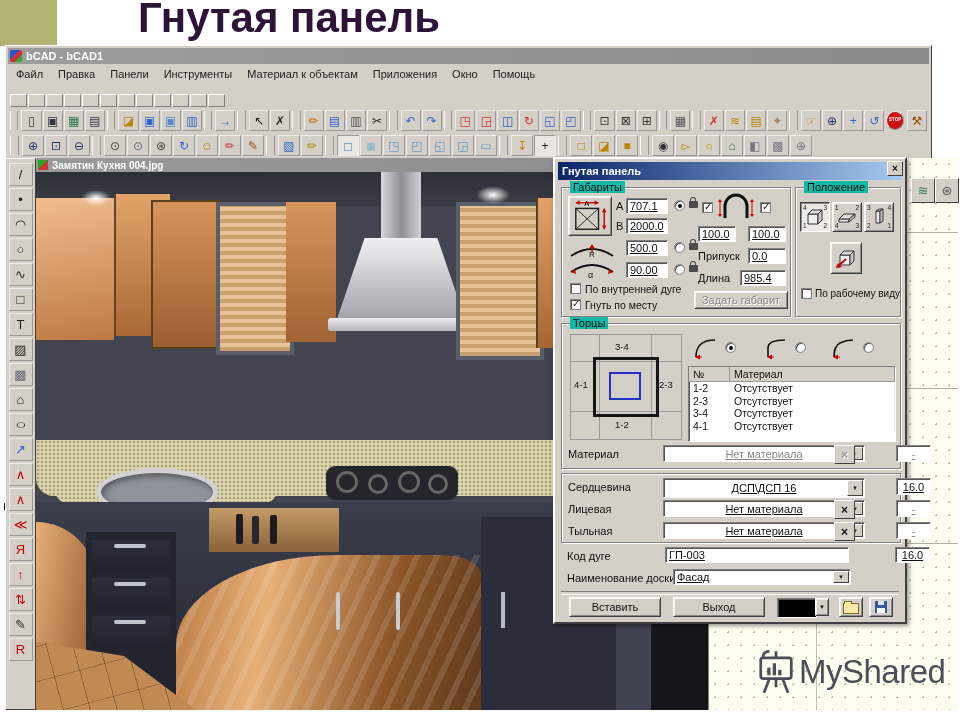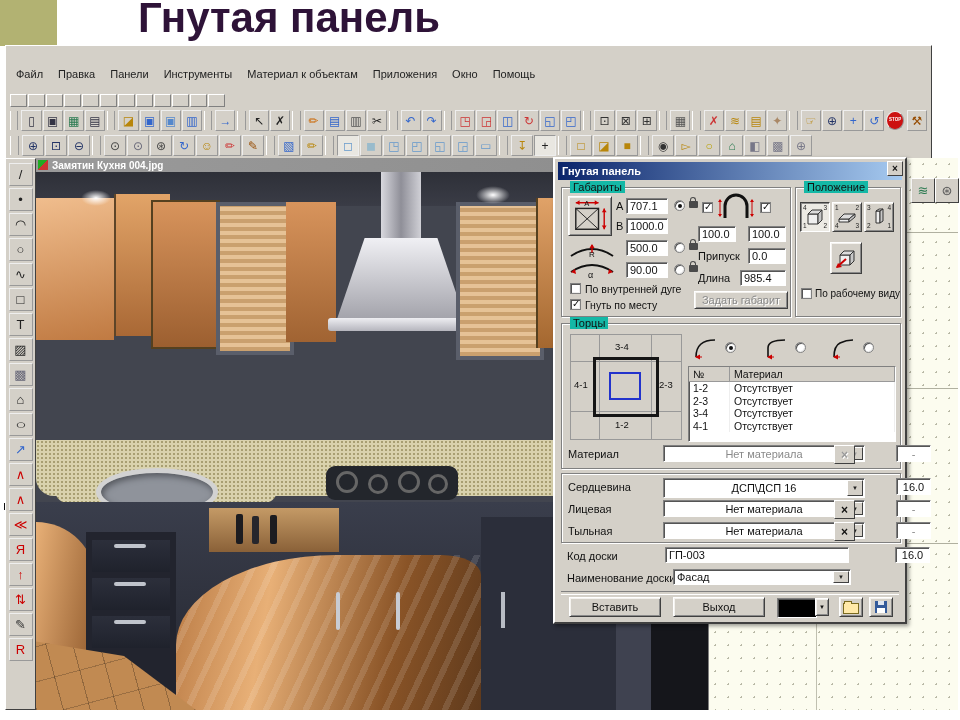--- a/index.html
+++ b/index.html
@@ -62,21 +62,21 @@
   .dlg-title{position:absolute;left:3px;top:3px;width:344px;height:18px;box-sizing:border-box;
              background:linear-gradient(90deg,var(--dlgfrom,#0a246a),var(--dlgto,#a6caf0));
              color:#fff;font-weight:700;display:flex;align-items:center;padding-left:4px;}
   .dlg-close{position:absolute;right:2px;top:2px;width:14px;height:13px;background:#d4d0c8;color:#111;
              border:1px solid;border-color:#fff #404040 #404040 #fff;display:flex;align-items:center;justify-content:center;
              font-size:10px;font-weight:700;line-height:1;}
   .group{position:absolute;border:1px solid #808080;box-shadow:inset 1px 1px 0 #fff, 1px 1px 0 #fff;}
   .legend{position:absolute;top:-7px;left:8px;background:#14b8a6;padding:0 3px;font-size:11px;}
   .field{position:absolute;background:#fff;border:1px solid;border-color:#808080 #fff #fff #808080;
          box-shadow:inset 1px 1px 0 #555;font-size:11px;display:flex;align-items:center;
-         padding:6px 3px;box-sizing:border-box;height:16px;}
+         padding:6px 3px;box-sizing:border-box;height:16px;text-decoration:underline;}
   .field.center{justify-content:center;margin-left:37px;}
   .field.gray{background:#ffffff;}
   .field.dim{color:#8a8a8a;}
   .combo-arrow{position:absolute;right:1px;top:1px;bottom:1px;width:14px;background:#d4d0c8;
                border:1px solid;border-color:#fff #404040 #404040 #fff;display:flex;align-items:center;justify-content:center;
                font-size:6px;color:#222;}
   .combo-arrow.dim{color:#999;}
   .btn3d{position:absolute;background:#d4d0c8;border:1px solid;border-color:#fff #404040 #404040 #fff;
          box-shadow:inset 1px 1px 0 #f4f2ee, inset -1px -1px 0 #8a8a8a;display:flex;align-items:center;justify-content:center;
          font-size:11px;box-sizing:border-box;}
@@ -119,20 +119,24 @@
 </head>
 <body>
 
 <div class="slide">
   <div class="corner-block"></div>
   <h1 class="slide-title">Гнутая панель</h1>
   <div class="bullet-dash"></div>
   <div class="right-strip"></div>
 
   <div class="app-top">
+    <div class="titlebar">
+      <span class="applogo"></span>
+      <span>bCAD - bCAD1</span>
+    </div>
     <div class="menubar" id="menubar">
         <span class="menu-item">Файл</span>
         <span class="menu-item">Правка</span>
         <span class="menu-item">Панели</span>
         <span class="menu-item">Инструменты</span>
         <span class="menu-item">Материал к объектам</span>
         <span class="menu-item">Приложения</span>
         <span class="menu-item">Окно</span>
         <span class="menu-item">Помощь</span>
       </div>
@@ -269,20 +273,34 @@
 
   <div class="canvas-area">
     <div class="gridline-h" style="top:74px"></div>
     <div class="gridline-h" style="top:230px"></div>
     <div class="gridline-h" style="top:385px"></div>
     <div class="gridline-v" style="left:107px"></div>
     <div id="canvasbtns">
         <div class="canvas-btn" style="left: 202px; top: 20px; color: rgb(42, 122, 80);">≋</div>
         <div class="canvas-btn" style="left: 226px; top: 20px; color: rgb(85, 85, 85);">⊛</div>
       </div>
+    <div class="watermark">
+      <svg width="46" height="48" viewBox="0 0 40 44">
+        <rect x="6" y="9" width="28" height="19" rx="2" fill="none" stroke="#4a4f57" stroke-width="2.5"></rect>
+        <path d="M8 9 Q8 3 14 3" fill="none" stroke="#4a4f57" stroke-width="2.5"></path>
+        <line x1="20" y1="3" x2="20" y2="9" stroke="#4a4f57" stroke-width="2.5"></line>
+        <rect x="12" y="18" width="3" height="7" fill="#4a4f57"></rect>
+        <rect x="17" y="14" width="3" height="11" fill="#4a4f57"></rect>
+        <rect x="22" y="20" width="3" height="5" fill="#4a4f57"></rect>
+        <line x1="14" y1="28" x2="9" y2="41" stroke="#4a4f57" stroke-width="2.5"></line>
+        <line x1="26" y1="28" x2="31" y2="41" stroke="#4a4f57" stroke-width="2.5"></line>
+        <line x1="20" y1="28" x2="20" y2="36" stroke="#4a4f57" stroke-width="2.5"></line>
+      </svg>
+      <span class="watermark-text">MyShared</span>
+    </div>
   </div>
 
   <div class="imgwin-title">
     <span class="imgicon"></span>
     <span>Замятин Кухня 004.jpg</span>
   </div>
   <div class="kitchen">
     <div style="left:0;top:0;width:672px;height:34px;background:linear-gradient(#2e3038,#3a3c46)"></div>
     <div style="left:0;top:26px;width:78px;height:142px;background:linear-gradient(170deg,#f0bd8d,#c07a42)"></div>
     <div style="left:78px;top:22px;width:54px;height:142px;background:linear-gradient(#e2a468,#a96835);border-left:2px solid #5e4528"></div>
@@ -348,21 +366,21 @@
           <line x1="35" y1="11" x2="35" y2="33" stroke="#c00" stroke-width="1.5"></line>
           <path d="M35 11 l-2.5 4 h5 z" fill="#c00"></path>
             <path d="M35 33 l-2.5 -4 h5 z" fill="#c00"></path>
         </svg>
       </div>
       <span class="lbl" style="left:54px;top:12px">A</span>
       <div class="field" style="left:64px;top:10px;width:42px">707.1</div>
       <span class="radio on" style="left:112px;top:12px"></span>
       <span class="lock" style="left:127px;top:13px"></span>
       <span class="lbl" style="left:54px;top:32px">B</span>
-      <div class="field" style="left:64px;top:30px;width:42px">1000.0</div>
+      <div class="field" style="left:64px;top:30px;width:42px">2000.0</div>
       <svg style="position:absolute;left:6px;top:52px" width="48" height="18" viewBox="0 0 48 18">
         <path d="M3 16 Q24 2 45 16" fill="none" stroke="#111" stroke-width="2"></path>
         <line x1="24" y1="5" x2="24" y2="13" stroke="#c00" stroke-width="1.5"></line>
         <path d="M24 4 l-2.5 4 h5 z" fill="#c00"></path>
         <text x="21" y="17" font-size="8" fill="#111">R</text>
       </svg>
       <div class="field" style="left:64px;top:52px;width:42px">500.0</div>
       <span class="radio" style="left:112px;top:54px"></span>
       <span class="lock" style="left:127px;top:55px"></span>
       <svg style="position:absolute;left:6px;top:74px" width="48" height="18" viewBox="0 0 48 18">
@@ -531,21 +549,21 @@
       <div class="field gray dim center" style="left:297px;top:26px;width:35px;height:17px">-</div>
       <span class="lbl" style="left:6px;top:51px">Тыльная</span>
       <div class="field gray center" style="left:64px;top:48px;width:202px;height:17px">
         <span>Нет материала</span>
         <span class="combo-arrow">▼</span>
       </div>
       <div class="xbtn" style="left:272px;top:48px">×</div>
       <div class="field gray dim center" style="left:297px;top:48px;width:35px;height:17px">-</div>
     </div>
 
-    <span class="lbl" style="left:12px;top:391px">Код доски</span>
+    <span class="lbl" style="left:12px;top:391px">Код дуге</span>
     <div class="field" style="left:110px;top:388px;width:184px">ГП-003</div>
     <div class="field gray center" style="left:303px;top:388px;width:35px">16.0</div>
     <span class="lbl" style="left:12px;top:413px">Наименование доски</span>
     <div class="field" style="left:118px;top:410px;width:178px">
       <span>Фасад</span>
       <span class="combo-arrow">▼</span>
     </div>
     <div class="sepline" style="left:6px;top:432px;width:338px"></div>
     <div class="btn3d" style="left:14px;top:438px;width:92px;height:20px">Вставить</div>
     <div class="btn3d" style="left:118px;top:438px;width:92px;height:20px">Выход</div>

